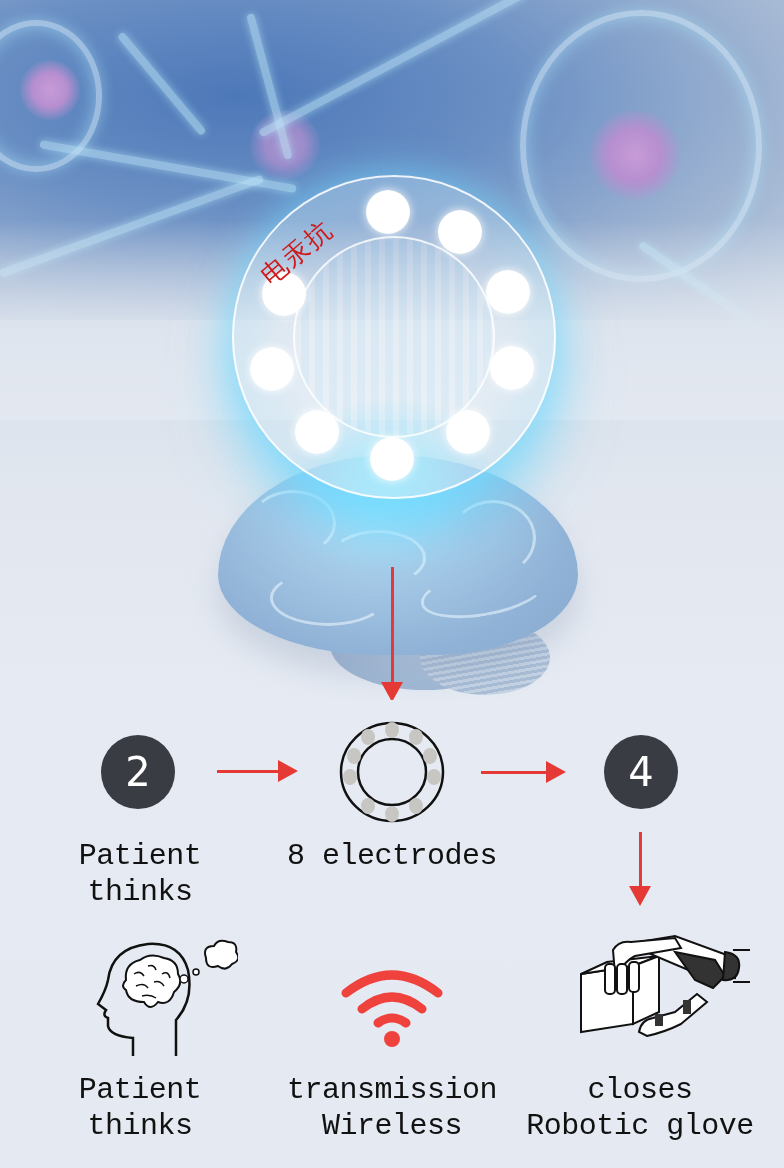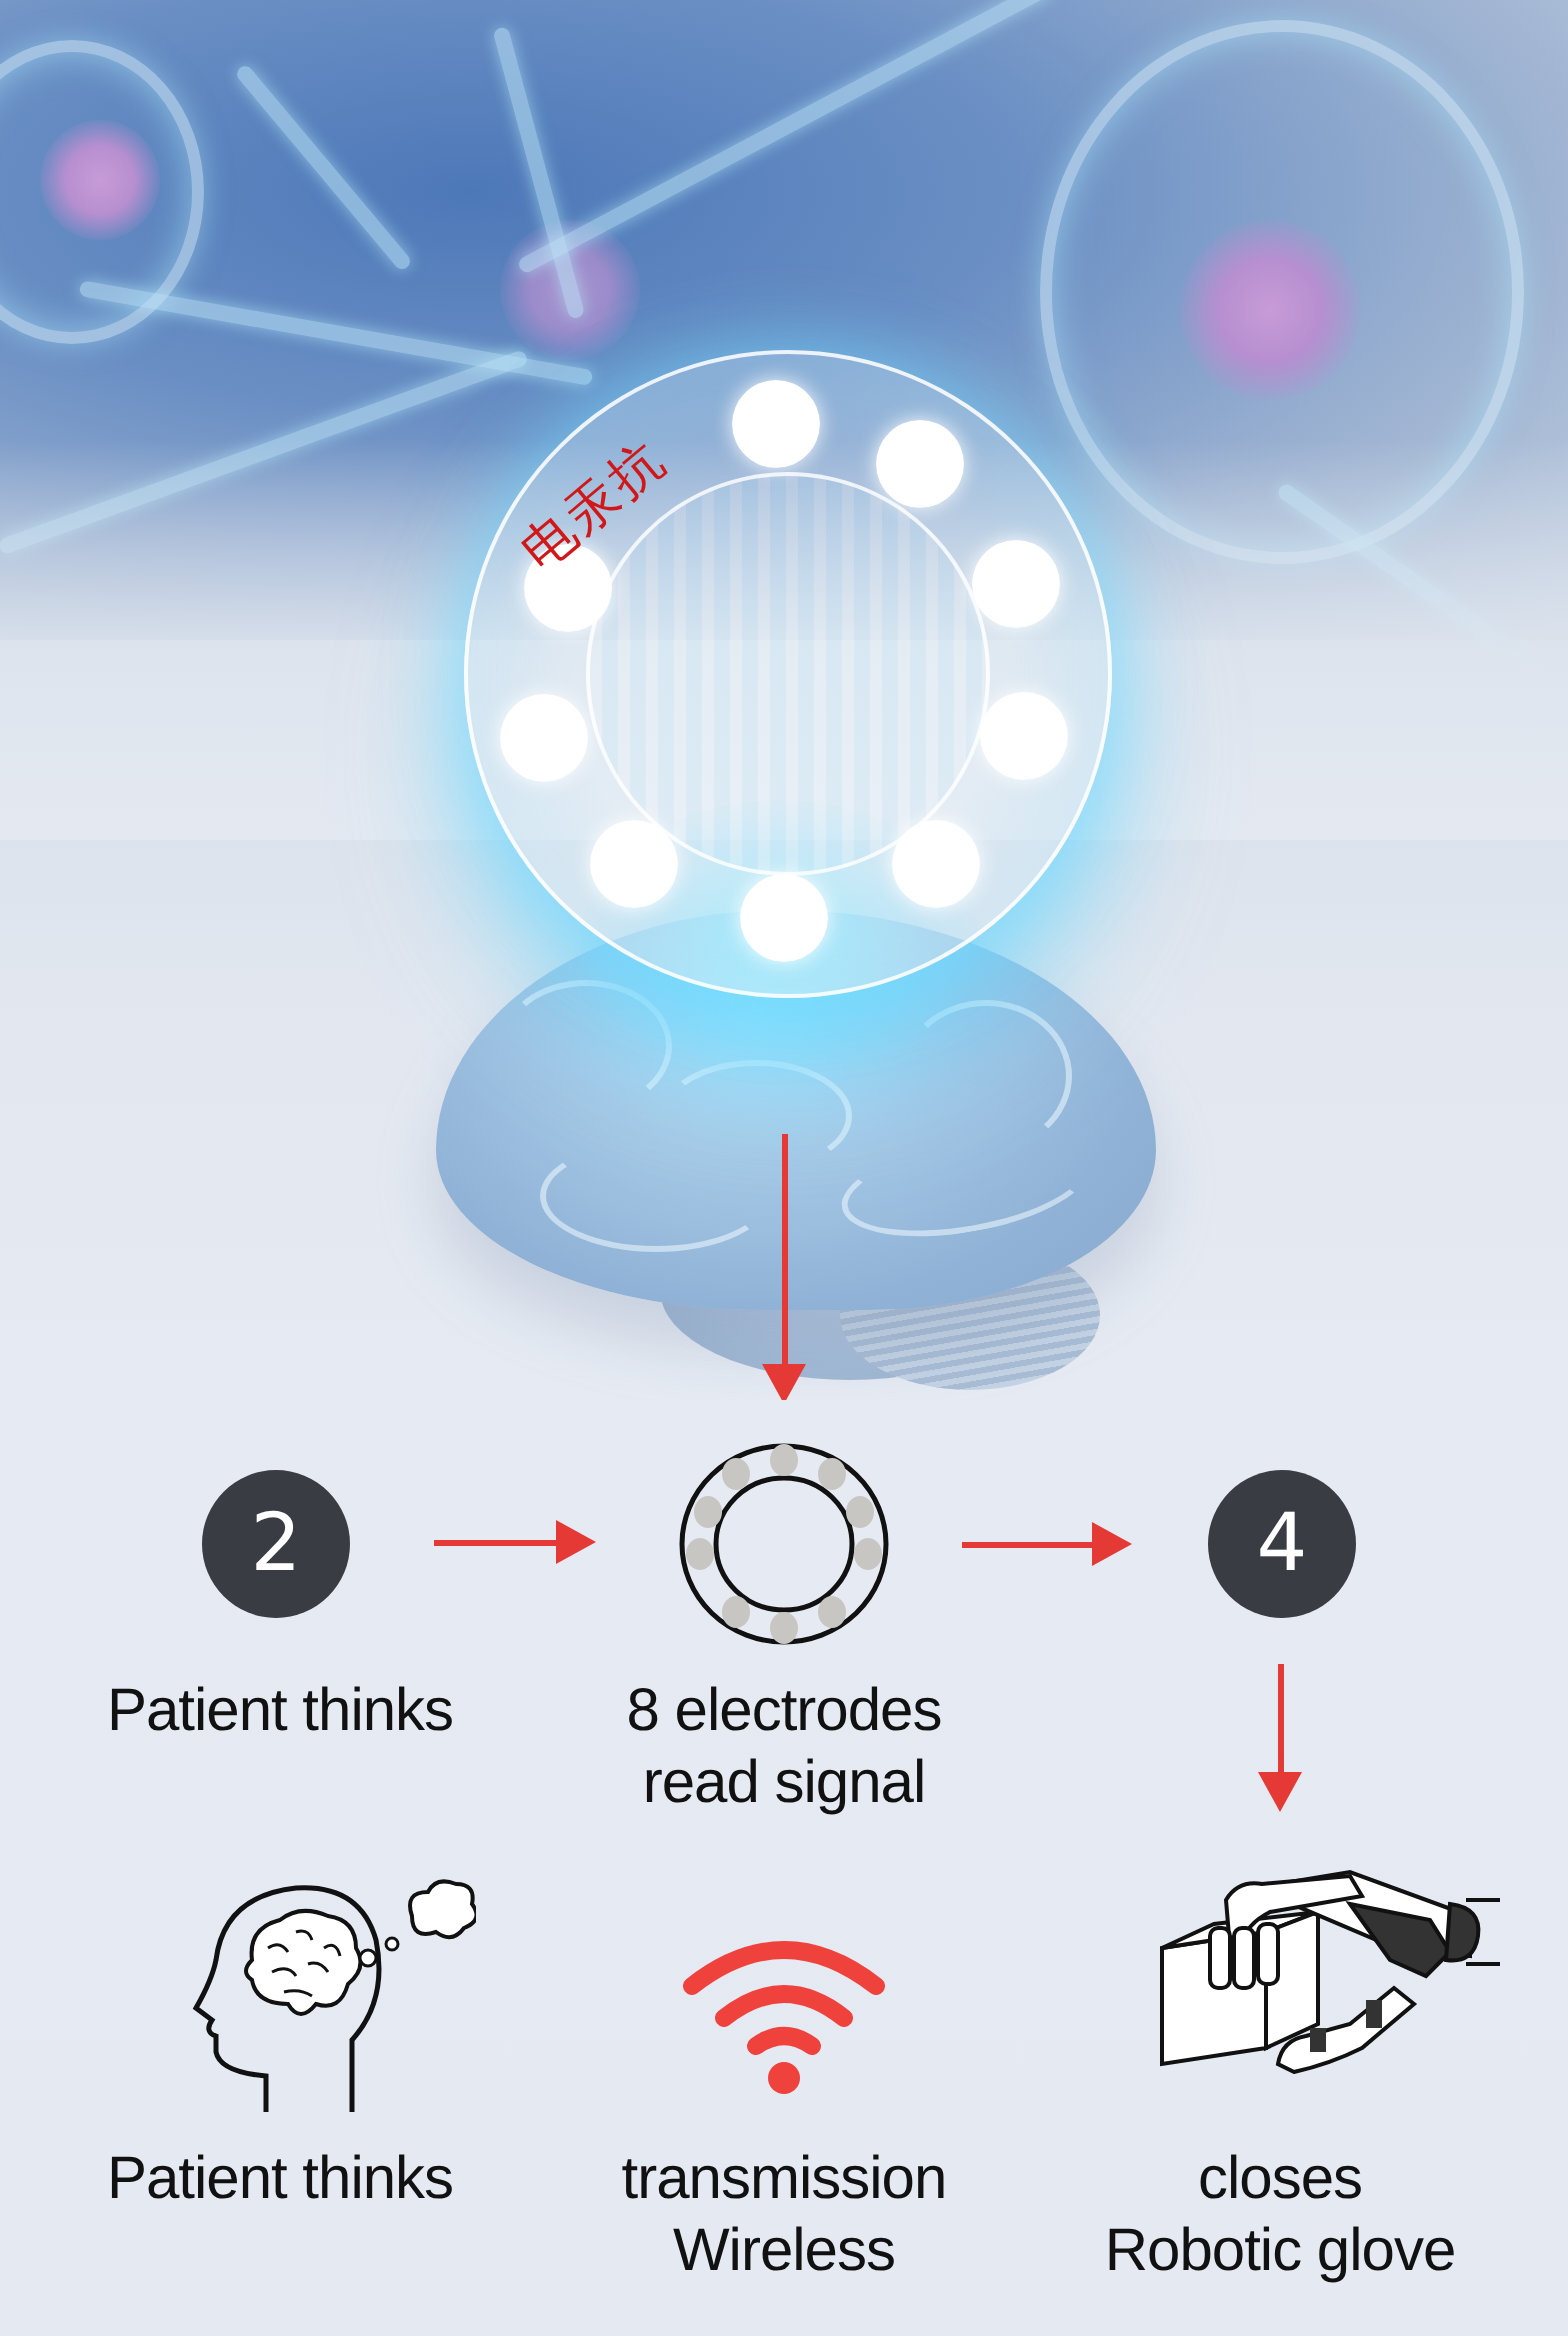--- a/index.html
+++ b/index.html
@@ -40,21 +40,21 @@
     .gyrus { position:absolute; border:3px solid rgba(240,250,255,0.55); border-radius:50%; border-bottom-color:transparent; border-left-color:transparent; }
     .glow { position:absolute; left:290px; top:400px; width:200px; height:140px; border-radius:50%;
       background: radial-gradient(ellipse, rgba(140,235,255,0.85) 0%, rgba(140,225,255,0.3) 50%, rgba(140,225,255,0) 75%); }
     .varrow { position:absolute; width:3px; background:#e53935; }
     .harrow { position:absolute; height:3px; background:#e53935; }
     .tri-down { position:absolute; width:0; height:0; border-left:11px solid transparent; border-right:11px solid transparent; border-top:20px solid #e53935; }
     .tri-right { position:absolute; width:0; height:0; border-top:11px solid transparent; border-bottom:11px solid transparent; border-left:20px solid #e53935; }
     .step-badge { position:absolute; width:74px; height:74px; border-radius:50%; background:#3a3c44;
       color:#fff; font-size:40px; display:flex; align-items:center; justify-content:center; font-family:"DejaVu Sans", sans-serif; }
     .label { position:absolute; text-align:center; color:#111; font-size:30px; line-height:36px; font-weight:500;
-      font-family:Liberation Sans, sans-serif; letter-spacing:-0.5px; }
+      font-family:Liberation Mono, monospace; letter-spacing:-0.5px; }
     .label span { display:block; }
   </style>
 </head>
 <body>
 
 <div class="hero">
   <div class="bg-top"></div>
 
   <div class="neuron" style="left:-30px;top:20px;width:120px;height:140px;"></div>
   <div class="nucleus" style="left:20px;top:60px;width:60px;height:60px;"></div>
@@ -123,21 +123,20 @@
 <div class="tri-right" style="left:546px;top:761px;"></div>
 <div class="step-badge" style="left:604px;top:735px;">
   <span>4</span>
 </div>
 
 <div class="label" style="left:20px;top:838px;width:240px;">
   <span>Patient thinks</span>
 </div>
 <div class="label" style="left:272px;top:838px;width:240px;">
   <span>8 electrodes</span>
-  <span>read signal</span>
 </div>
 
 <div class="varrow" style="left:639px;top:832px;height:56px;"></div>
 <div class="tri-down" style="left:629px;top:886px;"></div>
 
 <svg style="position:absolute;left:78px;top:930px;" width="160" height="128" viewBox="0 0 160 128">
   <path d="M55 126 L55 108 Q32 106 30 96 L30 88 Q24 86 28 80 L20 74 Q28 60 30 50 Q34 18 70 14 Q102 12 110 40 Q116 70 98 90 L98 126" fill="none" stroke="#111" stroke-width="2.5"></path>
   <path d="M48 50 Q46 34 62 30 Q72 22 86 28 Q100 30 100 44 Q106 54 96 62 Q92 76 80 72 Q72 82 66 72 Q50 72 48 60 Q42 56 48 50 Z" fill="#fff" stroke="#111" stroke-width="2"></path>
   <path d="M56 44 Q62 40 66 46 M70 36 Q76 34 78 40 M84 44 Q90 40 92 48 M58 56 Q66 52 70 58 M76 52 Q82 50 86 56 M64 66 Q72 64 78 68" fill="none" stroke="#111" stroke-width="1.5"></path>
   <circle cx="106" cy="49" r="4" fill="#fff" stroke="#111" stroke-width="1.5"></circle>

